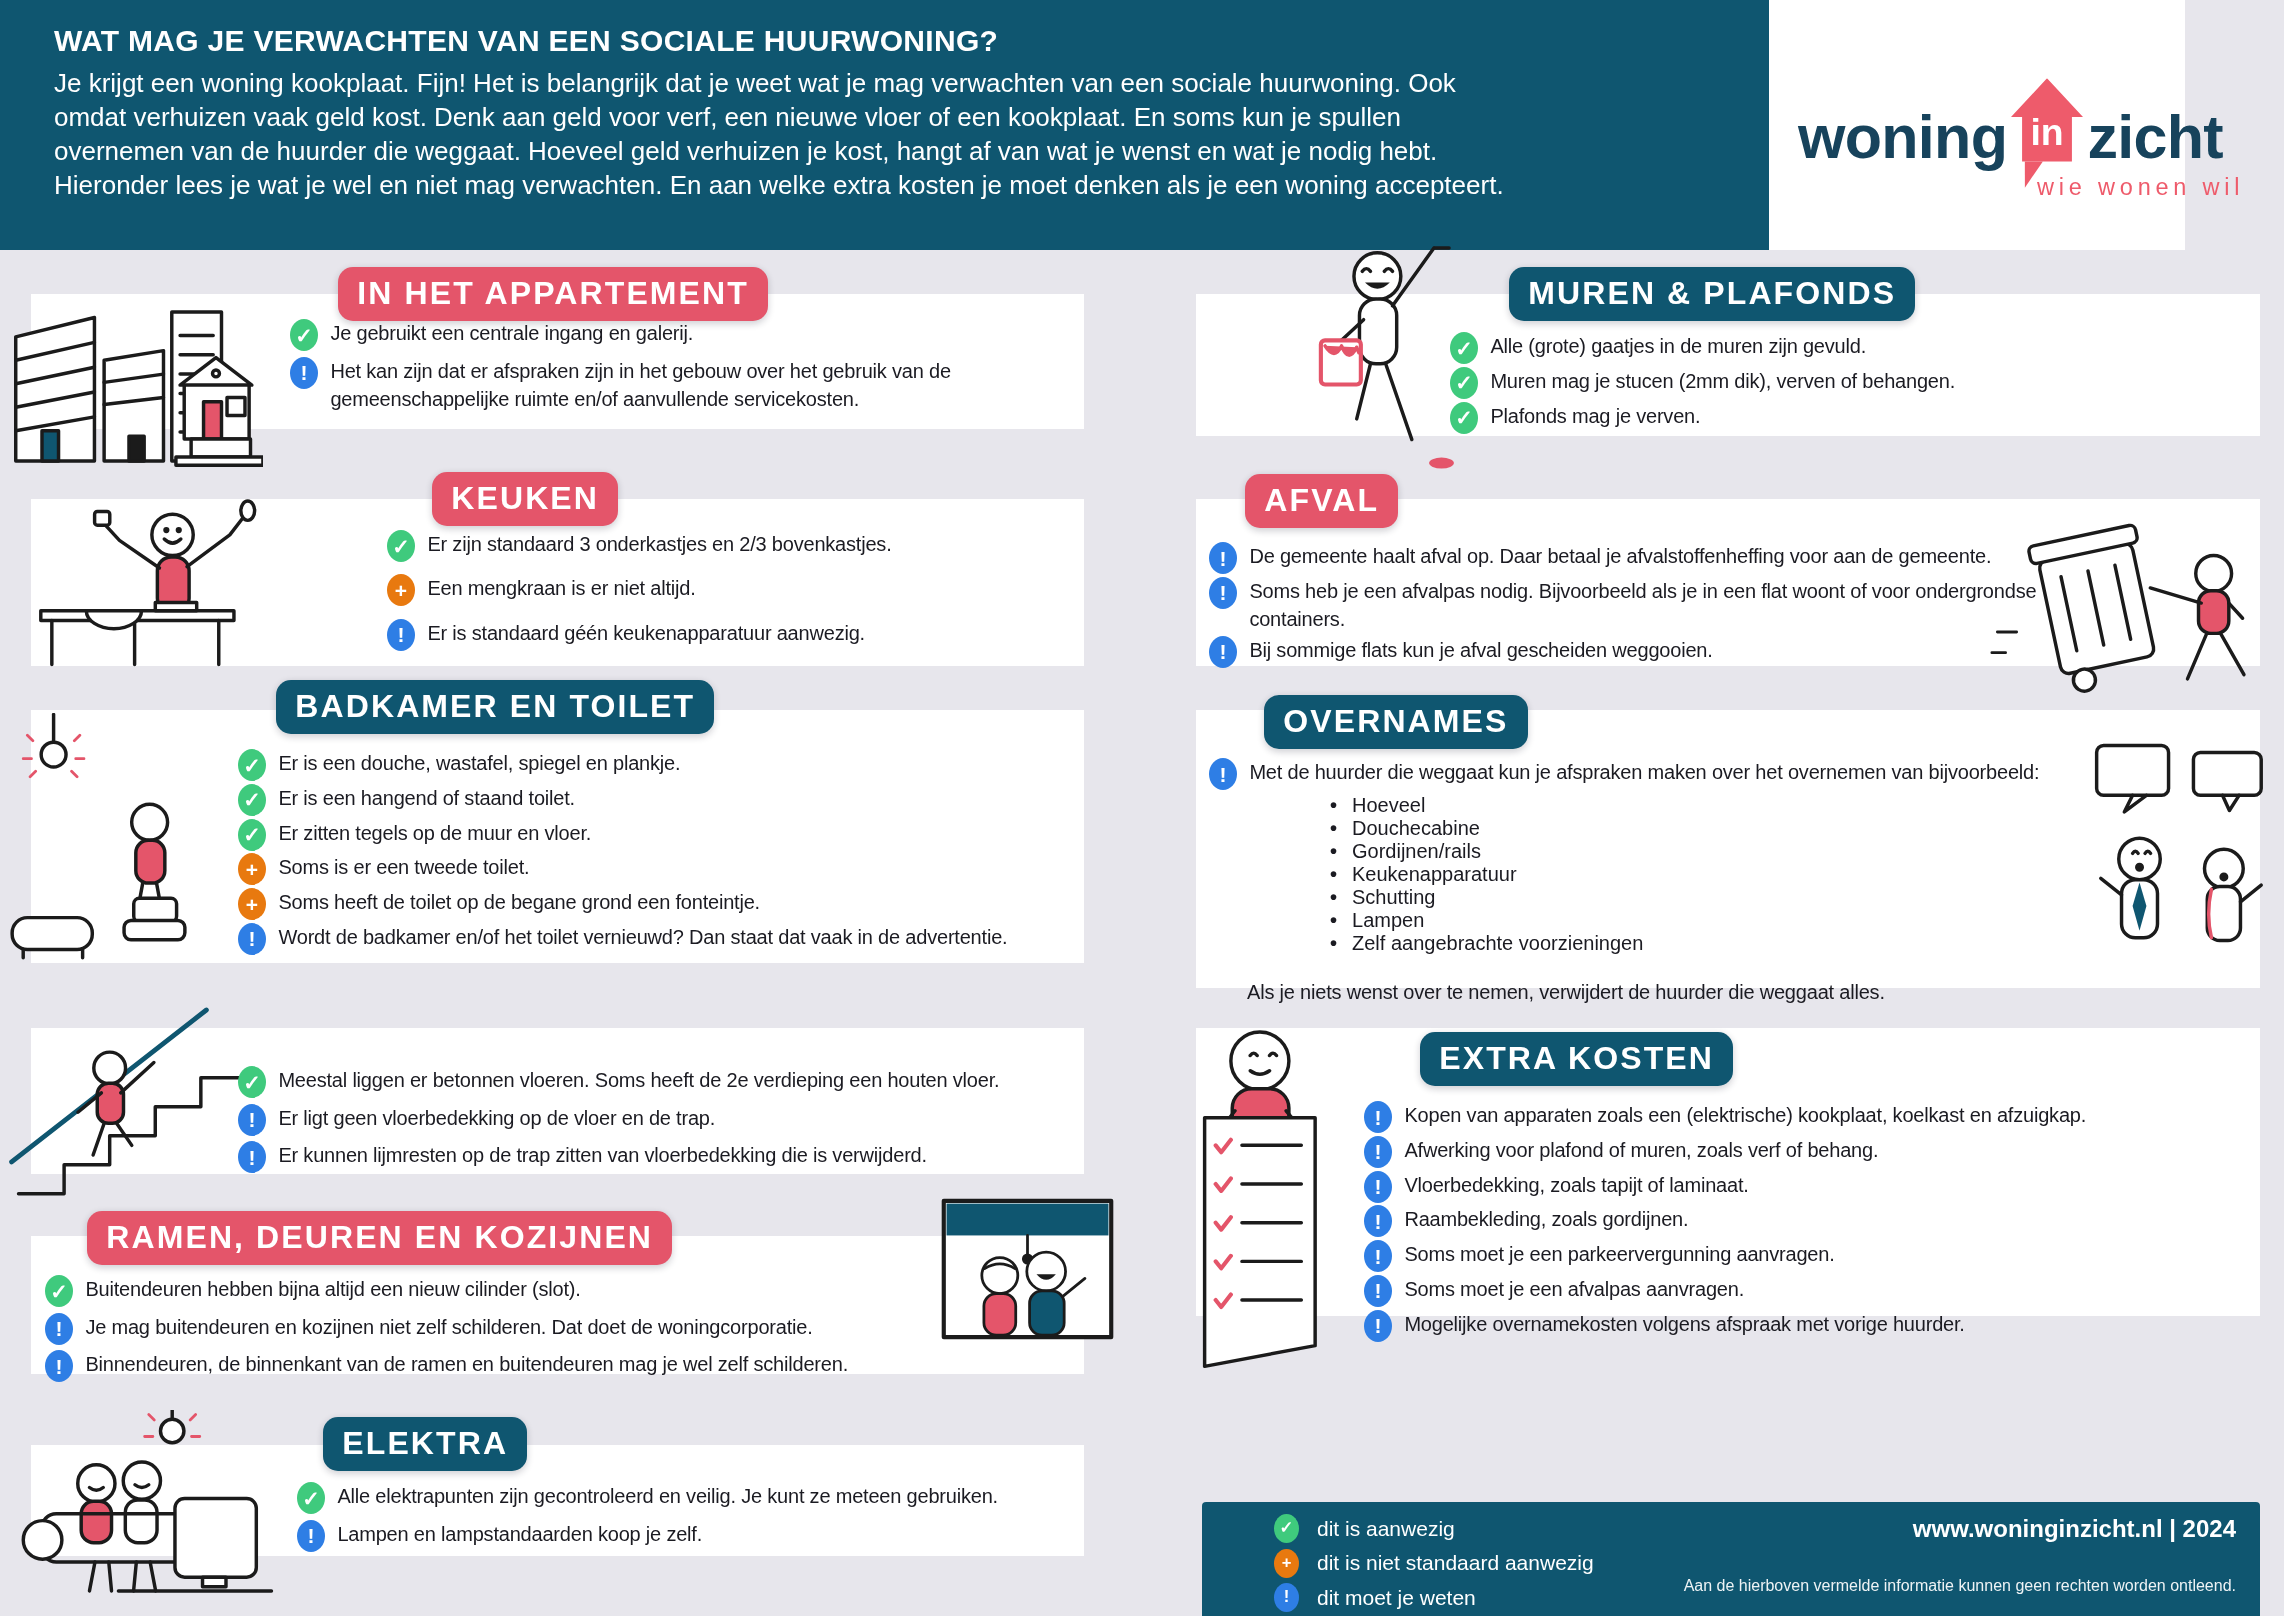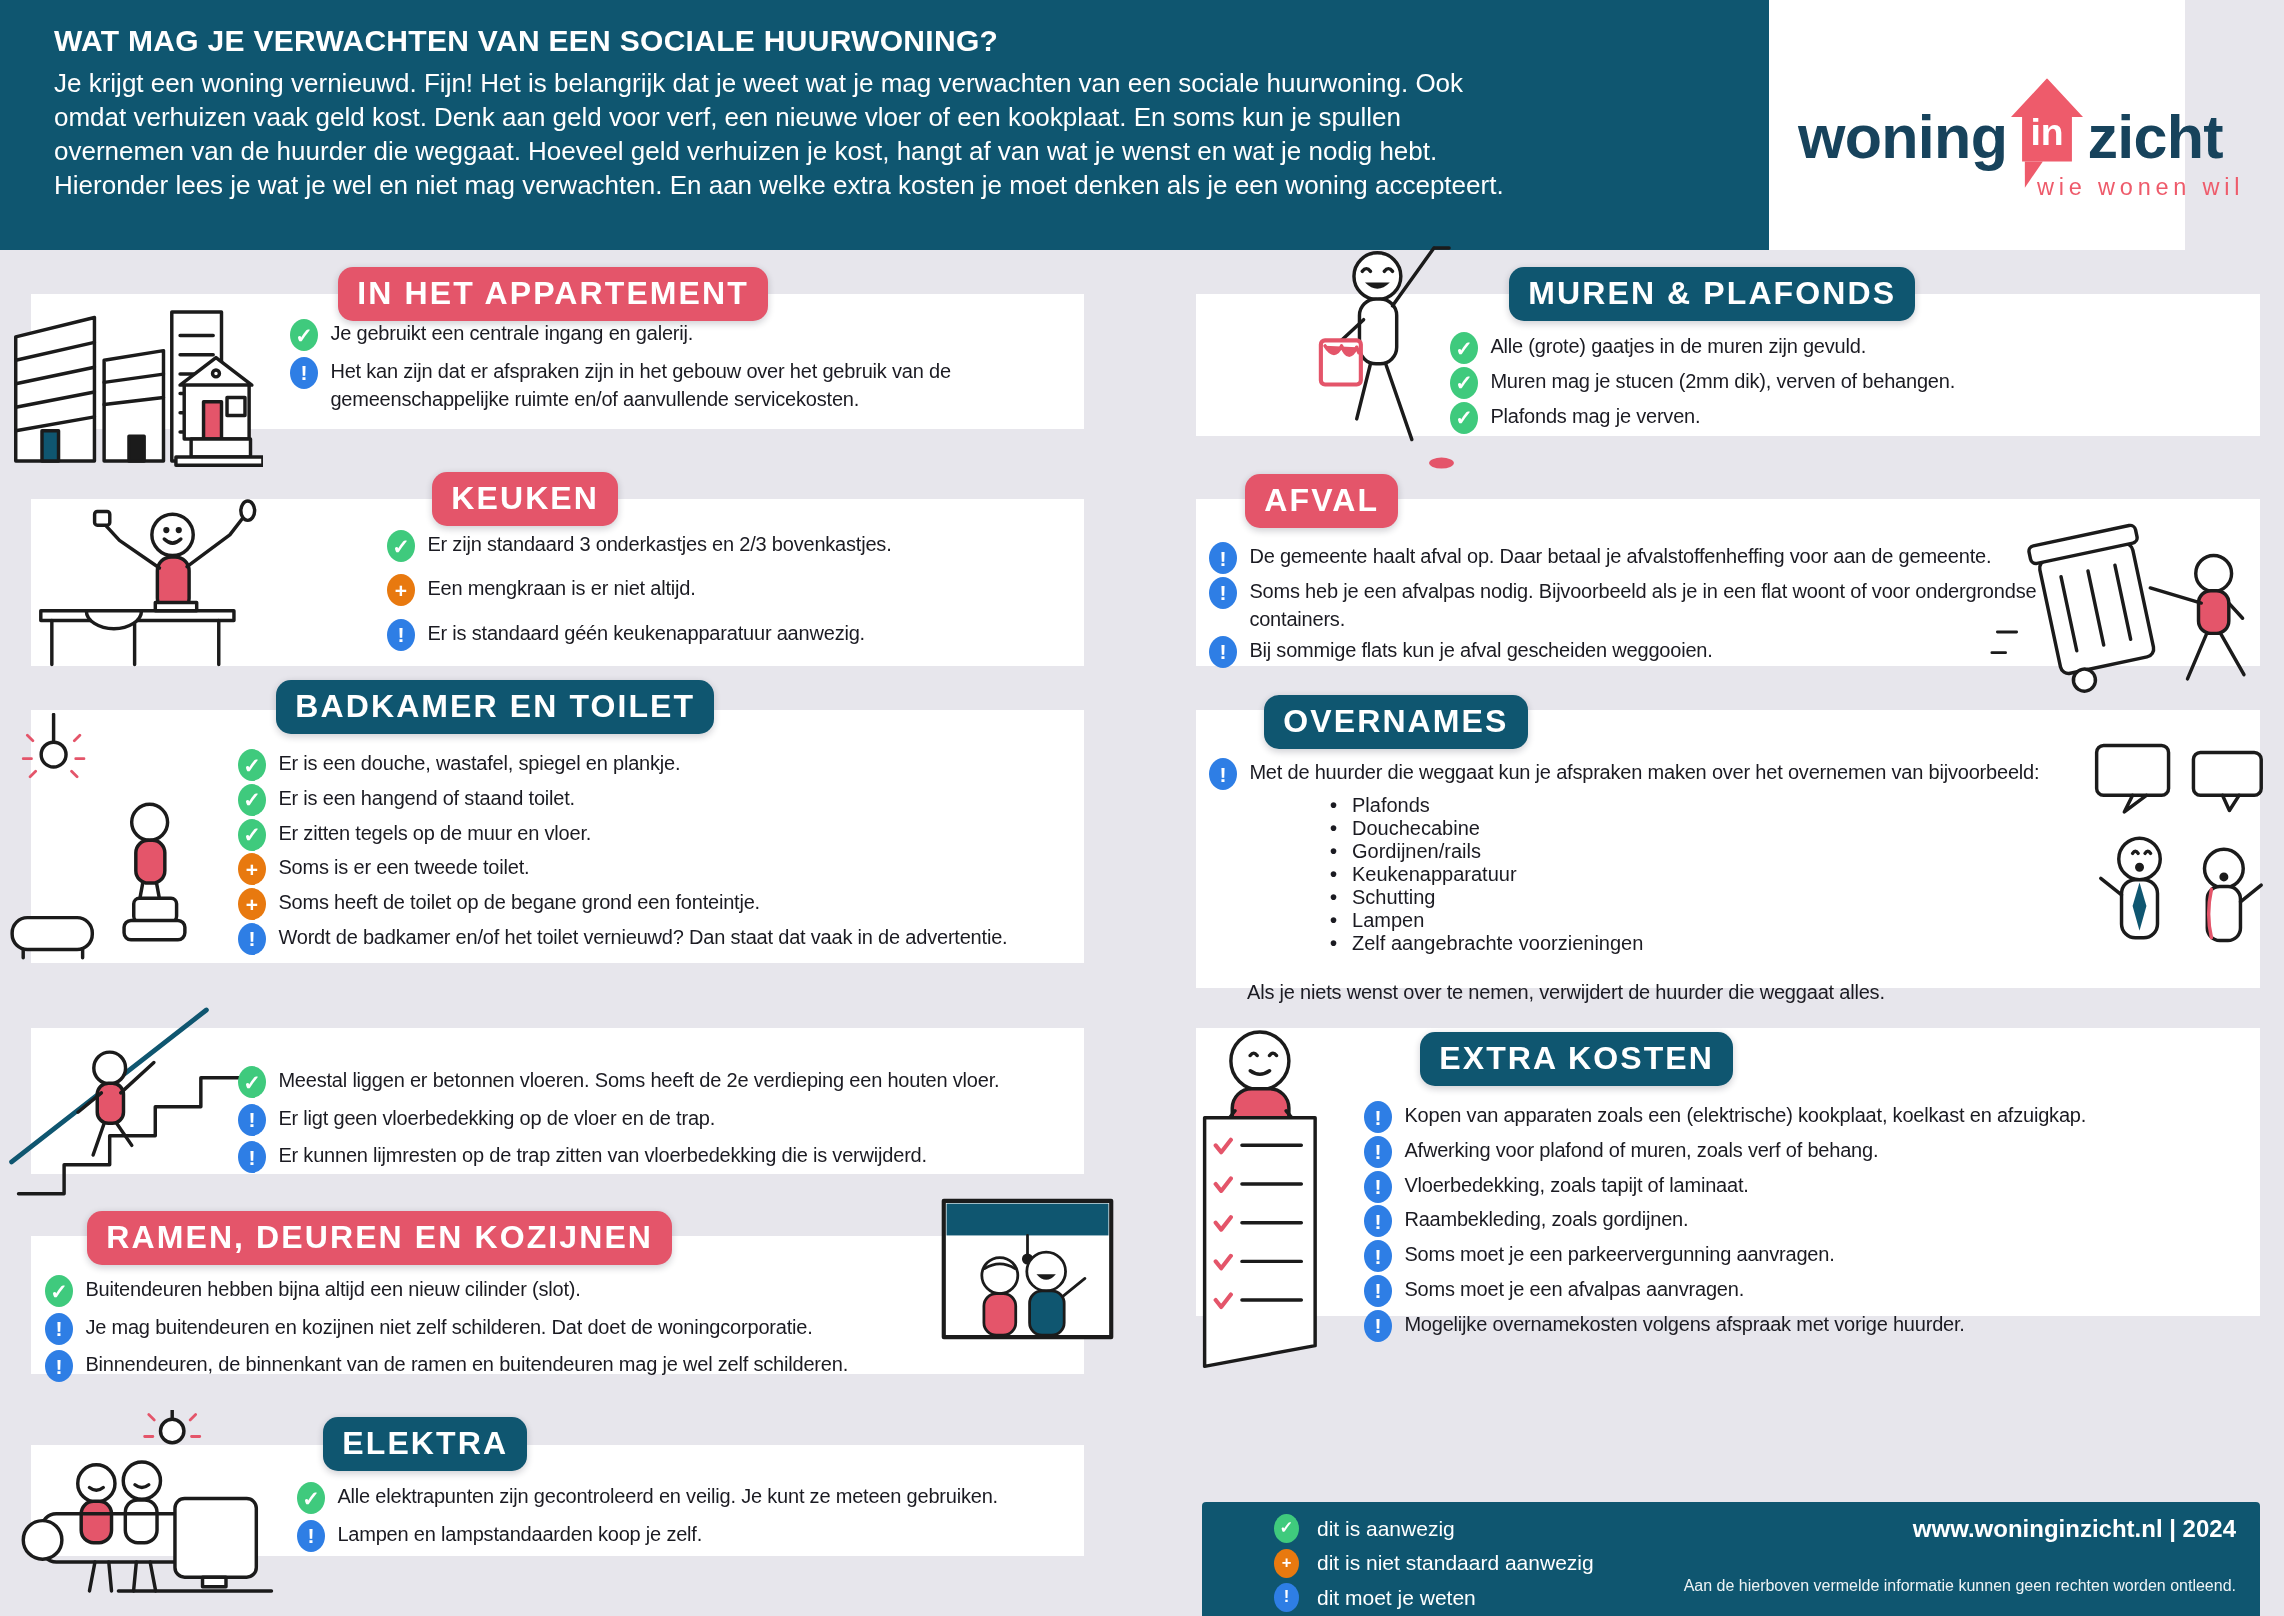--- a/index.html
+++ b/index.html
@@ -94,21 +94,21 @@
   #illus-checklist{left:1141px;top:1021px;}
 </style>
 </head>
 <body>
 
 <div id="page">
 
   <div id="header-band"></div>
   <div id="page-title">WAT MAG JE VERWACHTEN VAN EEN SOCIALE HUURWONING?</div>
   <div id="intro">
-      <div class="intro-line">Je krijgt een woning vernieuwd. Fijn! Het is belangrijk dat je weet wat je mag verwachten van een sociale huurwoning. Ook</div>
+      <div class="intro-line">Je krijgt een woning kookplaat. Fijn! Het is belangrijk dat je weet wat je mag verwachten van een sociale huurwoning. Ook</div>
       <div class="intro-line">omdat verhuizen vaak geld kost. Denk aan geld voor verf, een nieuwe vloer of een kookplaat. En soms kun je spullen</div>
       <div class="intro-line">overnemen van de huurder die weggaat. Hoeveel geld verhuizen je kost, hangt af van wat je wenst en wat je nodig hebt.</div>
       <div class="intro-line">Hieronder lees je wat je wel en niet mag verwachten. En aan welke extra kosten je moet denken als je een woning accepteert.</div>
     </div>
 
   <div id="logo-panel">
     <div id="logo-row">
       <span class="logo-word">woning</span>
       <svg id="logo-house" width="72" height="111" viewBox="0 0 104 160">
         <polygon points="52,0 104,56 88,56 88,120 16,120 16,56 0,56" fill="#ee5b6b"></polygon>
@@ -461,21 +461,21 @@
       </div>
       <div class="item">
         <span class="icn" style="background: rgb(46, 126, 229);">!</span>
         <span class="txt">Mogelijke overnamekosten volgens afspraak met vorige huurder.</span>
       </div>
     </div>
 
   <div id="bullets-overnames">
       <div class="bullet-row">
         <span class="dot">•</span>
-        <span>Plafonds</span>
+        <span>Hoeveel</span>
       </div>
       <div class="bullet-row">
         <span class="dot">•</span>
         <span>Douchecabine</span>
       </div>
       <div class="bullet-row">
         <span class="dot">•</span>
         <span>Gordijnen/rails</span>
       </div>
       <div class="bullet-row">

